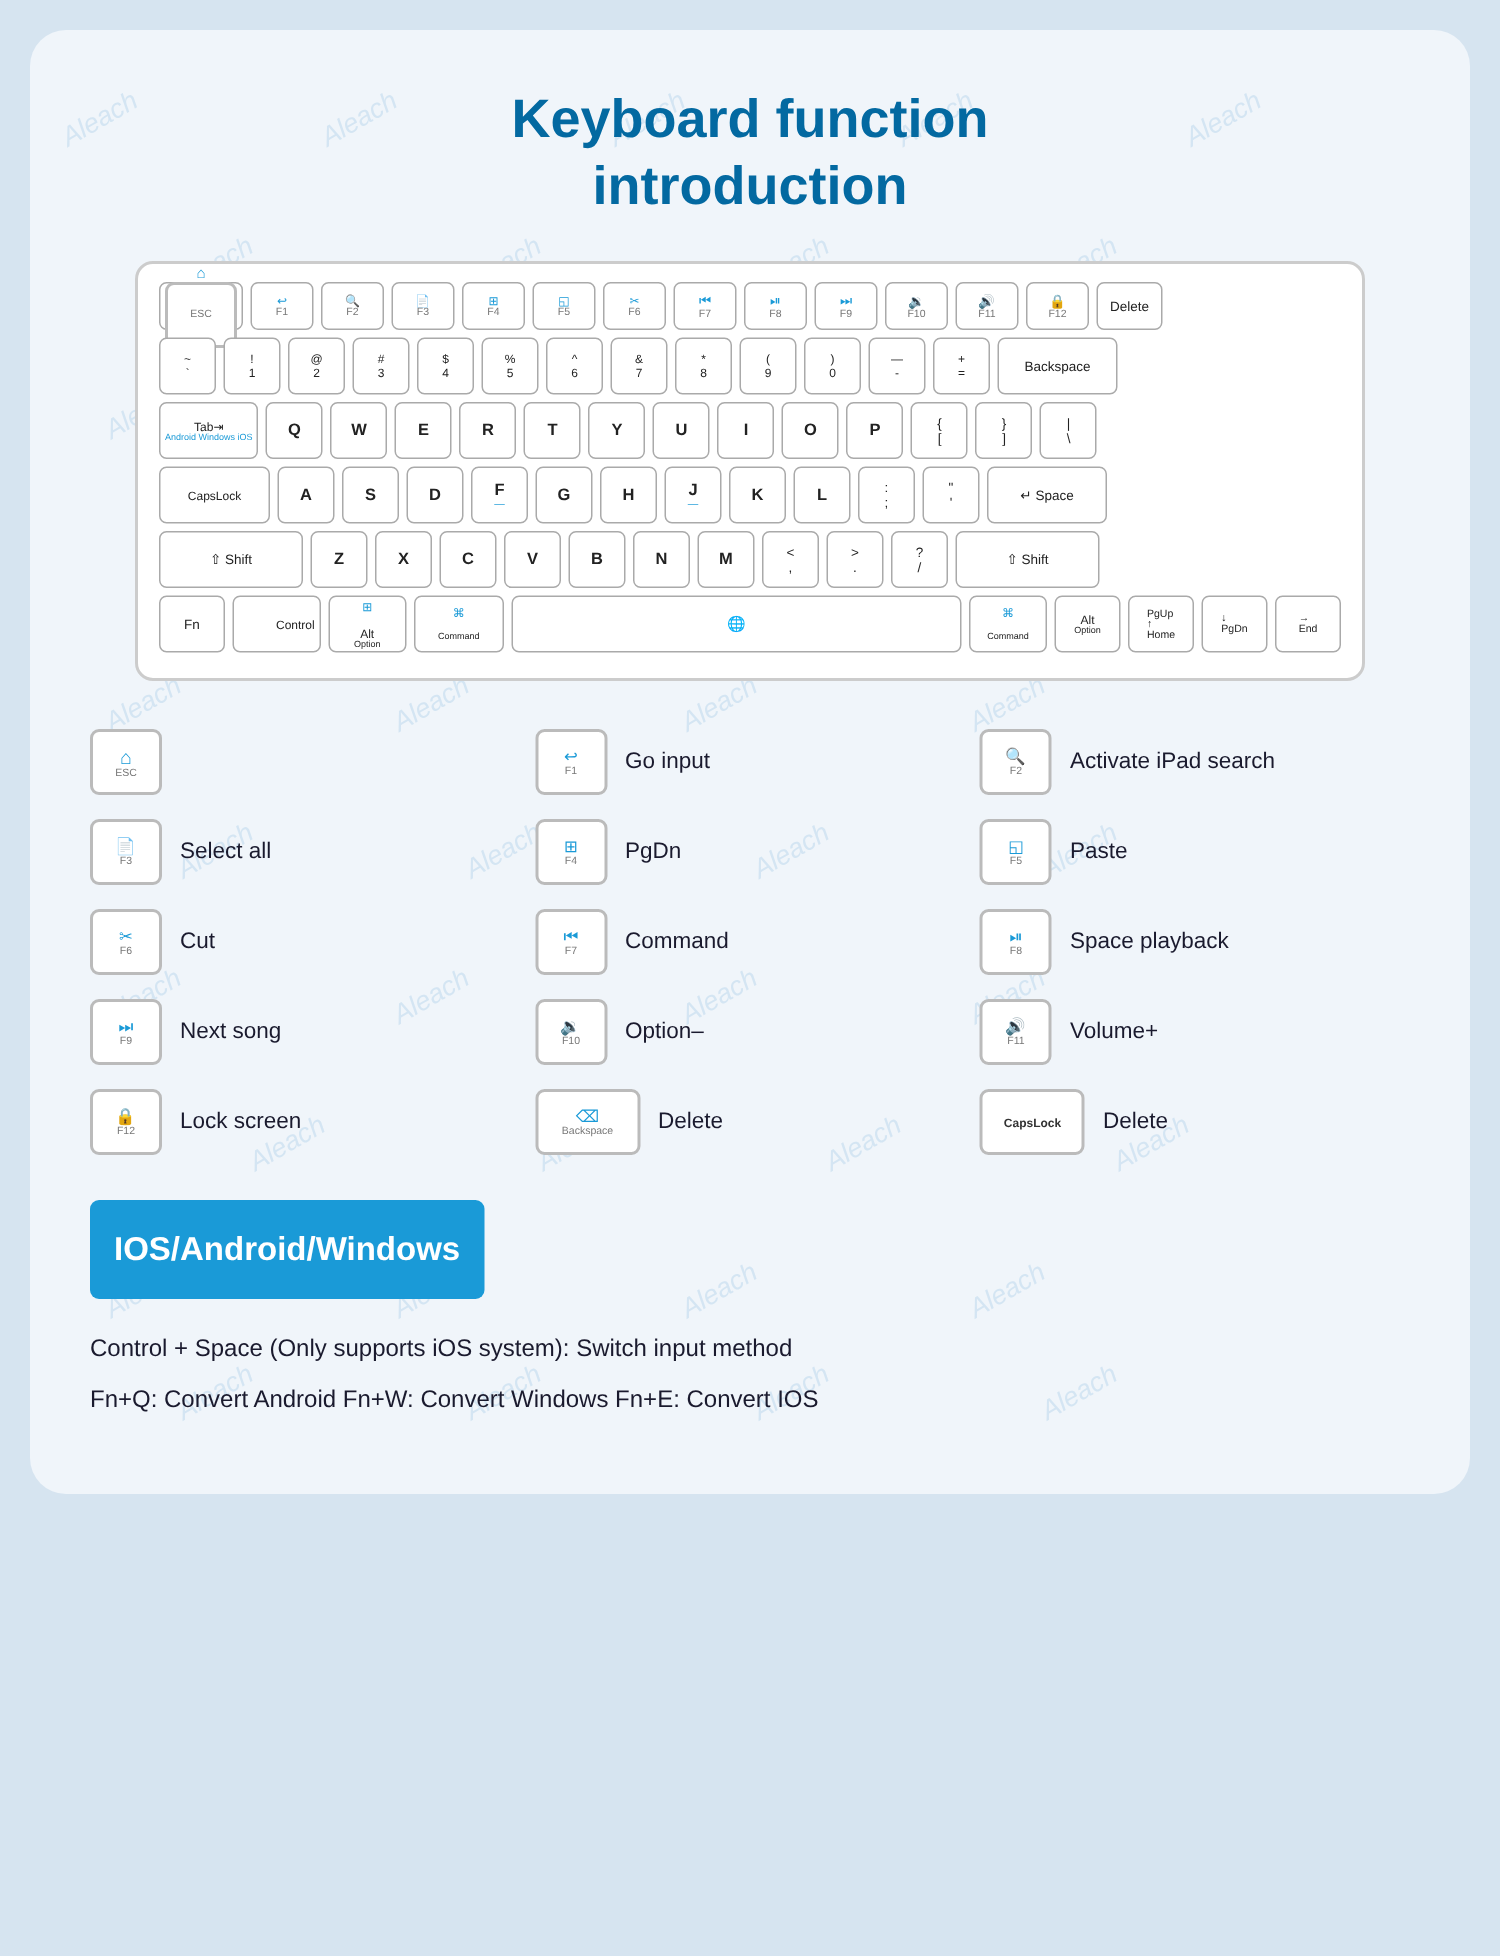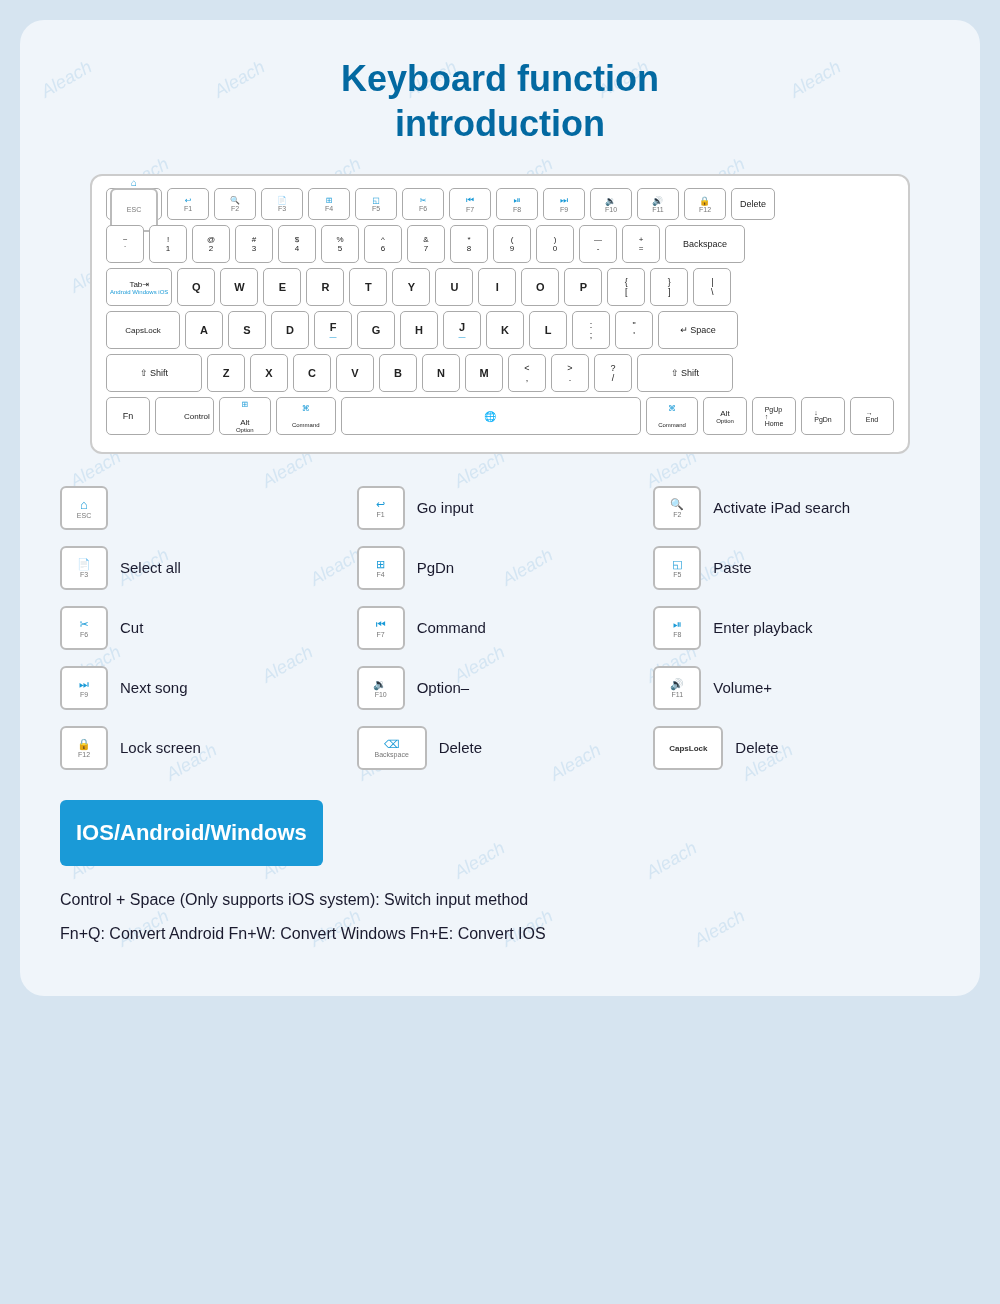--- a/index.html
+++ b/index.html
@@ -562,21 +562,21 @@
           <span class="rk-icon" style="font-size:11px;color:#1a9ad7;">◱</span>
           <span class="rk-main" style="font-size:7px;color:#777;">F5</span>
         </div>
         <span class="ref-label">Paste</span>
       </div>
       <div class="ref-item" style="grid-column:3;grid-row:3;">
         <div class="ref-key">
           <span class="rk-icon" style="font-size:11px;color:#1a9ad7;">⏯</span>
           <span class="rk-main" style="font-size:7px;color:#777;">F8</span>
         </div>
-        <span class="ref-label">Enter playback</span>
+        <span class="ref-label">Space playback</span>
       </div>
       <div class="ref-item" style="grid-column:3;grid-row:4;">
         <div class="ref-key">
           <span class="rk-icon" style="font-size:11px;color:#1a9ad7;">🔊</span>
           <span class="rk-main" style="font-size:7px;color:#777;">F11</span>
         </div>
         <span class="ref-label">Volume+</span>
       </div>
       <div class="ref-item" style="grid-column:3;grid-row:5;">
         <div class="ref-key ref-key-caps">

